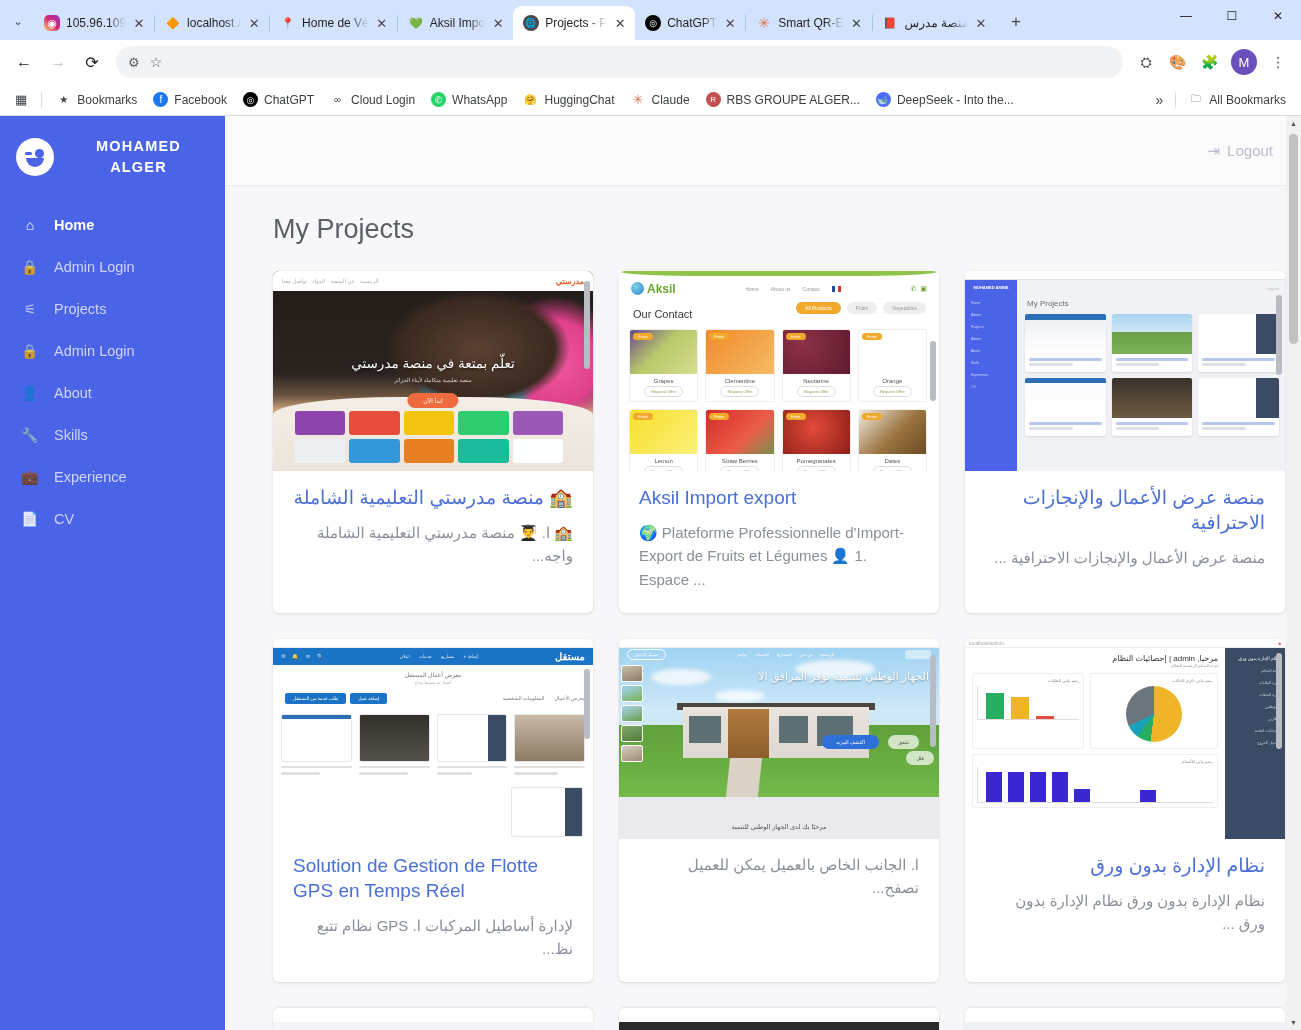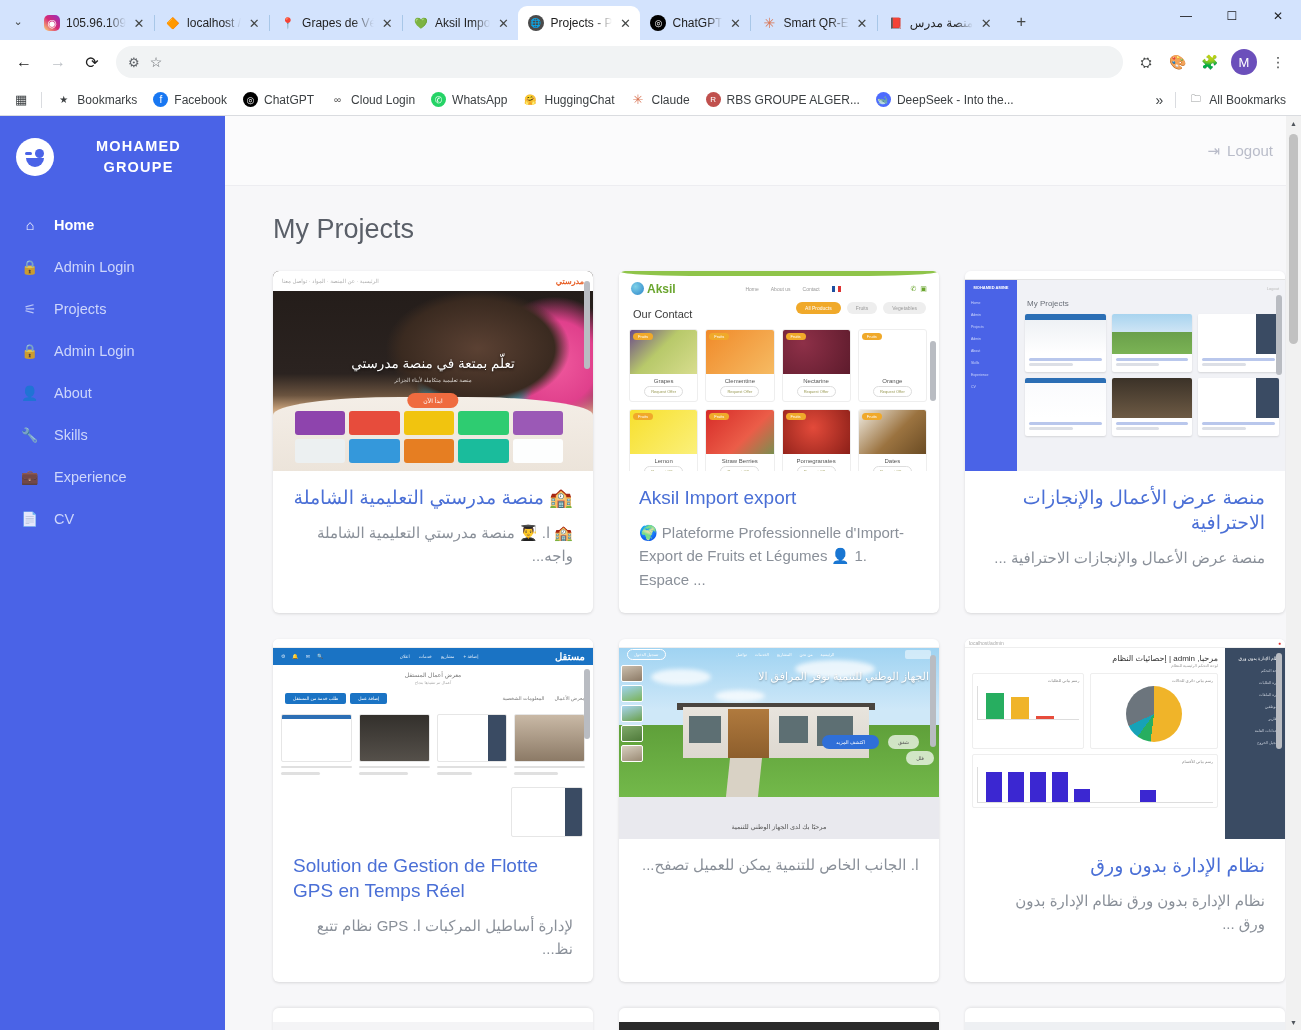--- a/index.html
+++ b/index.html
@@ -319,21 +319,21 @@
 
     <div class="tab">
       <span class="favicon" style="color:#e8812a;">🔶</span>
       <span class="tab-title">localhost /</span>
       <span class="tab-close">✕</span>
     </div>
     <div class="tab-sep"></div>
 
     <div class="tab">
       <span class="favicon">📍</span>
-      <span class="tab-title">Grapes de Vé</span>
+      <span class="tab-title">Home de Vé</span>
       <span class="tab-close">✕</span>
     </div>
     <div class="tab-sep"></div>
 
     <div class="tab">
       <span class="favicon" style="color:#7ac943;">💚</span>
       <span class="tab-title">Aksil Impo</span>
       <span class="tab-close">✕</span>
     </div>
 
@@ -440,21 +440,21 @@
 
   <div class="page">
 
     <div class="sidebar">
       <div class="brand">
         <div class="brand-logo">
           <span class="brand-smile"></span>
         </div>
         <div class="brand-name">
           <div>MOHAMED</div>
-          <div>GROUPE</div>
+          <div>ALGER</div>
         </div>
       </div>
 
       <div class="nav-item active">
         <span class="nav-ic">⌂</span>
         <span>Home</span>
       </div>
       <div class="nav-item">
         <span class="nav-ic">🔒</span>
         <span>Admin Login</span>
@@ -789,21 +789,21 @@
                 <i style="background:linear-gradient(160deg,#cbbfae,#8c7a66)"></i>
                 <i style="background:linear-gradient(160deg,#9fd3f2,#7bb355)"></i>
                 <i style="background:linear-gradient(160deg,#a8d4ef,#6aa04a)"></i>
                 <i style="background:linear-gradient(160deg,#7fa96a,#4f7a3a)"></i>
                 <i style="background:linear-gradient(160deg,#d8cfc0,#9a8a74)"></i>
               </div>
               <div class="welcome">مرحبًا بك لدى الجهاز الوطني للتنمية</div>
               <div class="inner-scroll" style="top:16px;height:92px;"></div>
             </div>
             <div class="card-body">
-              <div class="card-desc rtl">ا. الجانب الخاص للتنمية يمكن للعميل تصفح...</div>
+              <div class="card-desc rtl">ا. الجانب الخاص بالعميل يمكن للعميل تصفح...</div>
             </div>
           </div>
 
           <div class="card">
             <div class="thumb t-dash">
               <div class="bmb">
                 <span style="font-size:5px;color:#aaa;">localhost/admin</span>
                 <span style="font-size:5px;color:#d33;margin-left:auto;">●</span>
               </div>
               <div class="body">

